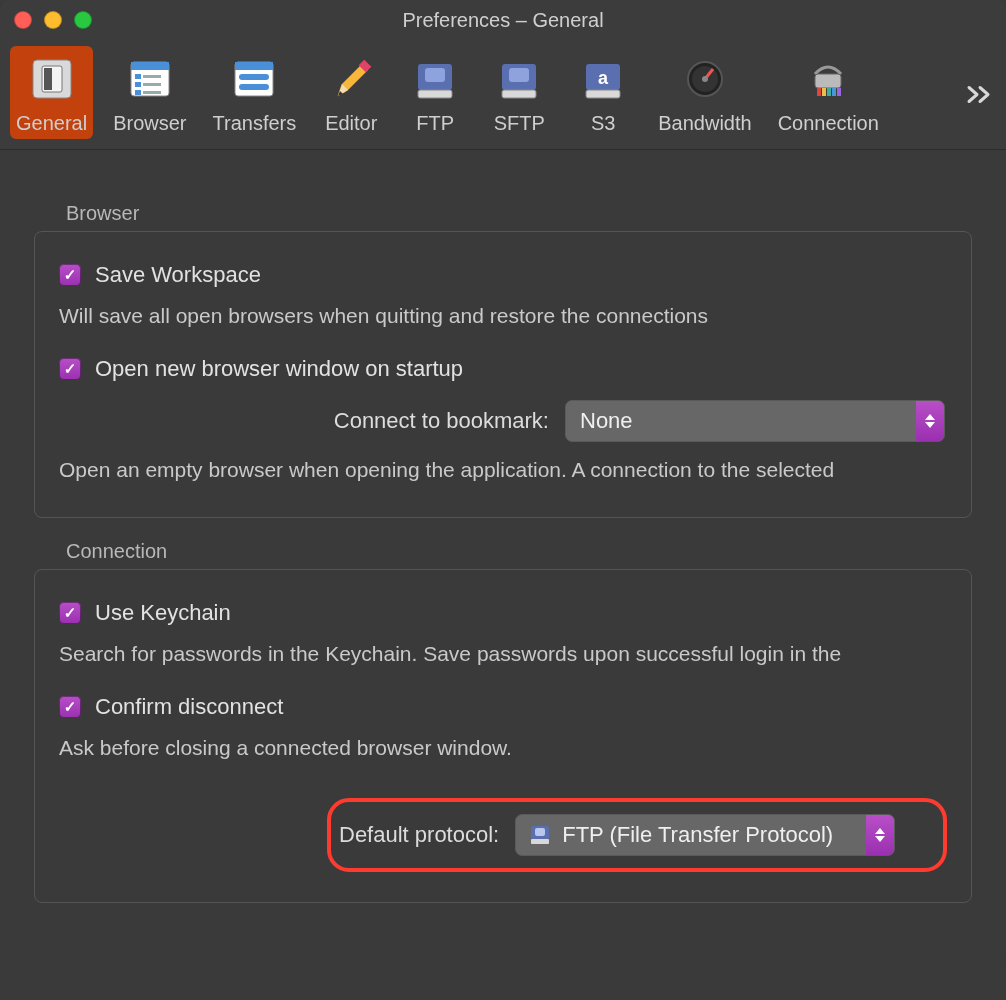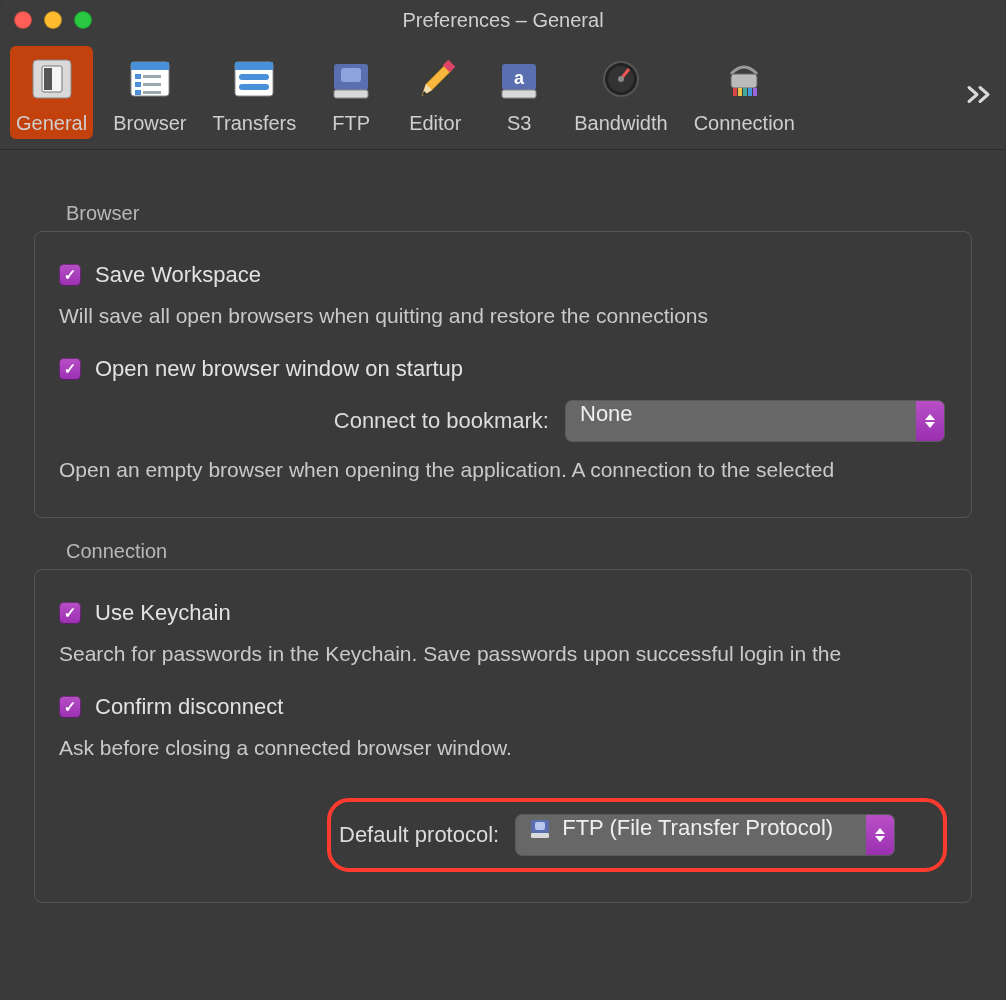--- a/index.html
+++ b/index.html
@@ -138,21 +138,21 @@
     font-size: 22px;
     color: #dcdcdc;
   }
   .select {
     position: relative;
     flex: 0 0 380px;
     height: 42px;
     background: #676767;
     border-radius: 7px;
     display: flex;
-    align-items: flex-start;
+    align-items: center;
     color: #efefef;
     font-size: 22px;
     cursor: pointer;
     border: 1px solid #5a5a5a;
   }
   .select .sel-icon {
     width: 28px; height: 28px; margin: 0 8px 0 10px;
     display: flex; align-items: center; justify-content: center;
   }
   .select .sel-text {
@@ -237,40 +237,50 @@
           <rect x="10" y="20" width="30" height="6" rx="3" fill="#4a90d9"></rect>
           <rect x="10" y="30" width="30" height="6" rx="3" fill="#4a90d9"></rect>
         </svg>
       </div>
       <span class="tool-label">Transfers</span>
     </div>
 
     <div class="tool-item">
       <div class="tool-icon">
         <svg width="50" height="50" viewBox="0 0 50 50">
-          <rect x="8" y="10" width="34" height="26" rx="3" fill="#5a6fb0"></rect>
-          <rect x="15" y="14" width="20" height="14" rx="3" fill="#8ea3dd"></rect>
-          <rect x="8" y="36" width="34" height="8" rx="2" fill="#d9d9d9" stroke="#888"></rect>
-        </svg>
-      </div>
-      <span class="tool-label">FTP</span>
-    </div>
-
-    <div class="tool-item">
-      <div class="tool-icon">
-        <svg width="50" height="50" viewBox="0 0 50 50">
           <polygon points="12,42 16,30 36,10 42,16 22,36" fill="#f6b73c" stroke="#b07b12"></polygon>
           <polygon points="12,42 16,30 22,36" fill="#f3deb3"></polygon>
           <polygon points="12,42 14,37 17,40" fill="#333"></polygon>
           <rect x="34" y="8" width="10" height="8" transform="rotate(45 39 12)" fill="#d46"></rect>
         </svg>
       </div>
       <span class="tool-label">Editor</span>
     </div>
 
+    <div class="tool-item">
+      <div class="tool-icon">
+        <svg width="50" height="50" viewBox="0 0 50 50">
+          <rect x="8" y="10" width="34" height="26" rx="3" fill="#5a6fb0"></rect>
+          <rect x="15" y="14" width="20" height="14" rx="3" fill="#8ea3dd"></rect>
+          <rect x="8" y="36" width="34" height="8" rx="2" fill="#d9d9d9" stroke="#888"></rect>
+        </svg>
+      </div>
+      <span class="tool-label">FTP</span>
+    </div>
+
+    <div class="tool-item">
+      <div class="tool-icon">
+        <svg width="50" height="50" viewBox="0 0 50 50">
+          <rect x="8" y="10" width="34" height="26" rx="3" fill="#5a6fb0"></rect>
+          <rect x="15" y="14" width="20" height="14" rx="3" fill="#8ea3dd"></rect>
+          <rect x="8" y="36" width="34" height="8" rx="2" fill="#d9d9d9" stroke="#888"></rect>
+        </svg>
+      </div>
+      <span class="tool-label">SFTP</span>
+    </div>
 
     <div class="tool-item">
       <div class="tool-icon">
         <svg width="50" height="50" viewBox="0 0 50 50">
           <rect x="8" y="10" width="34" height="26" rx="3" fill="#5a6fb0"></rect>
           <text x="25" y="30" text-anchor="middle" font-size="18" fill="#fff" font-family="Arial" font-weight="bold">a</text>
           <rect x="8" y="36" width="34" height="8" rx="2" fill="#d9d9d9" stroke="#888"></rect>
         </svg>
       </div>
       <span class="tool-label">S3</span>

